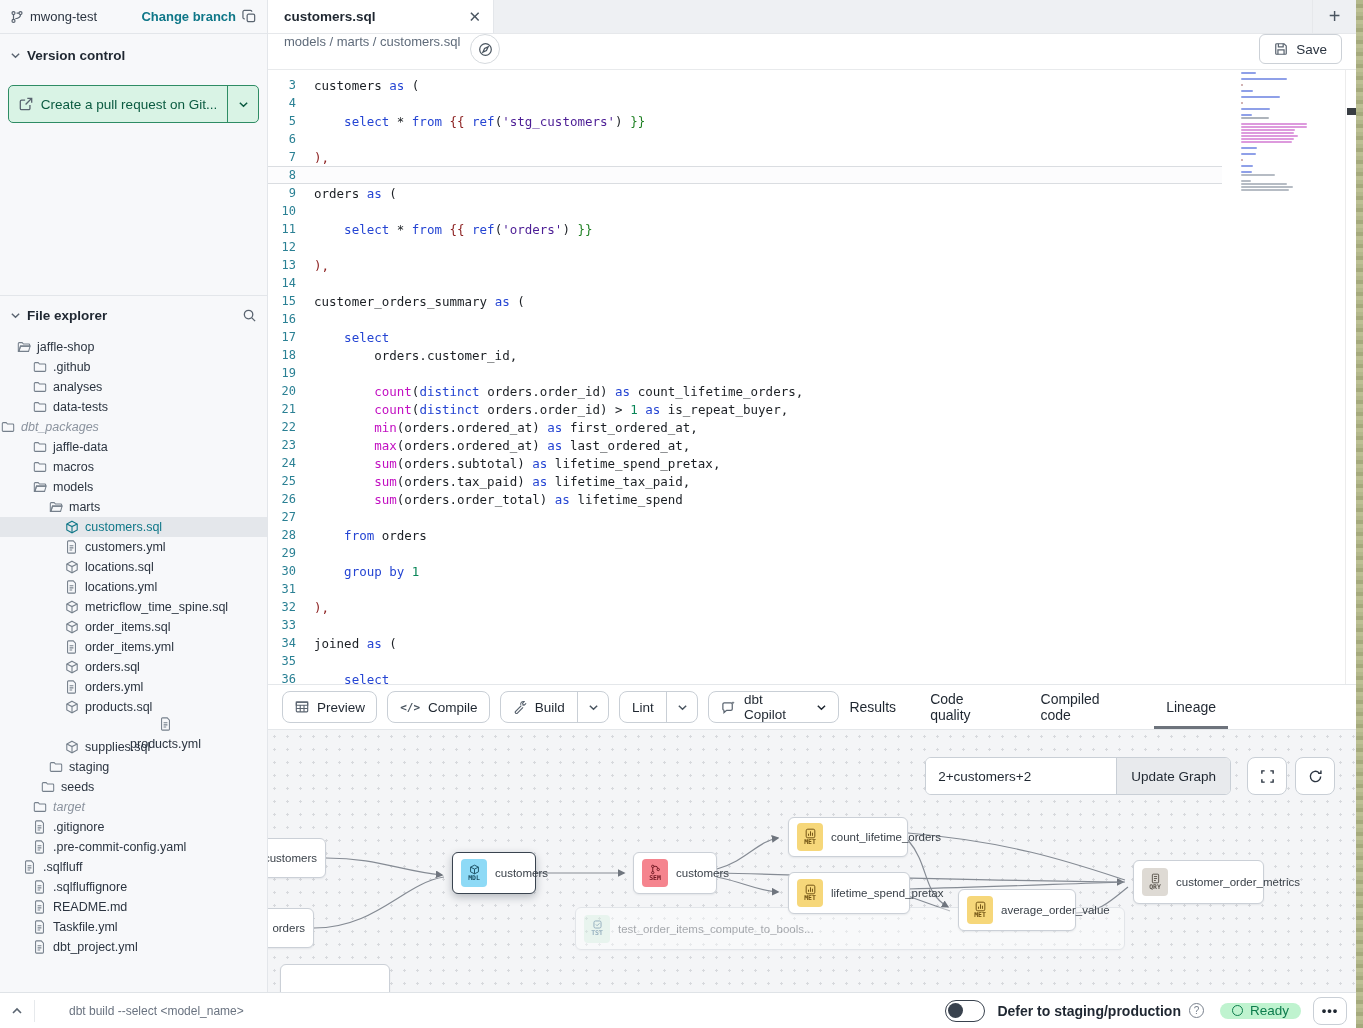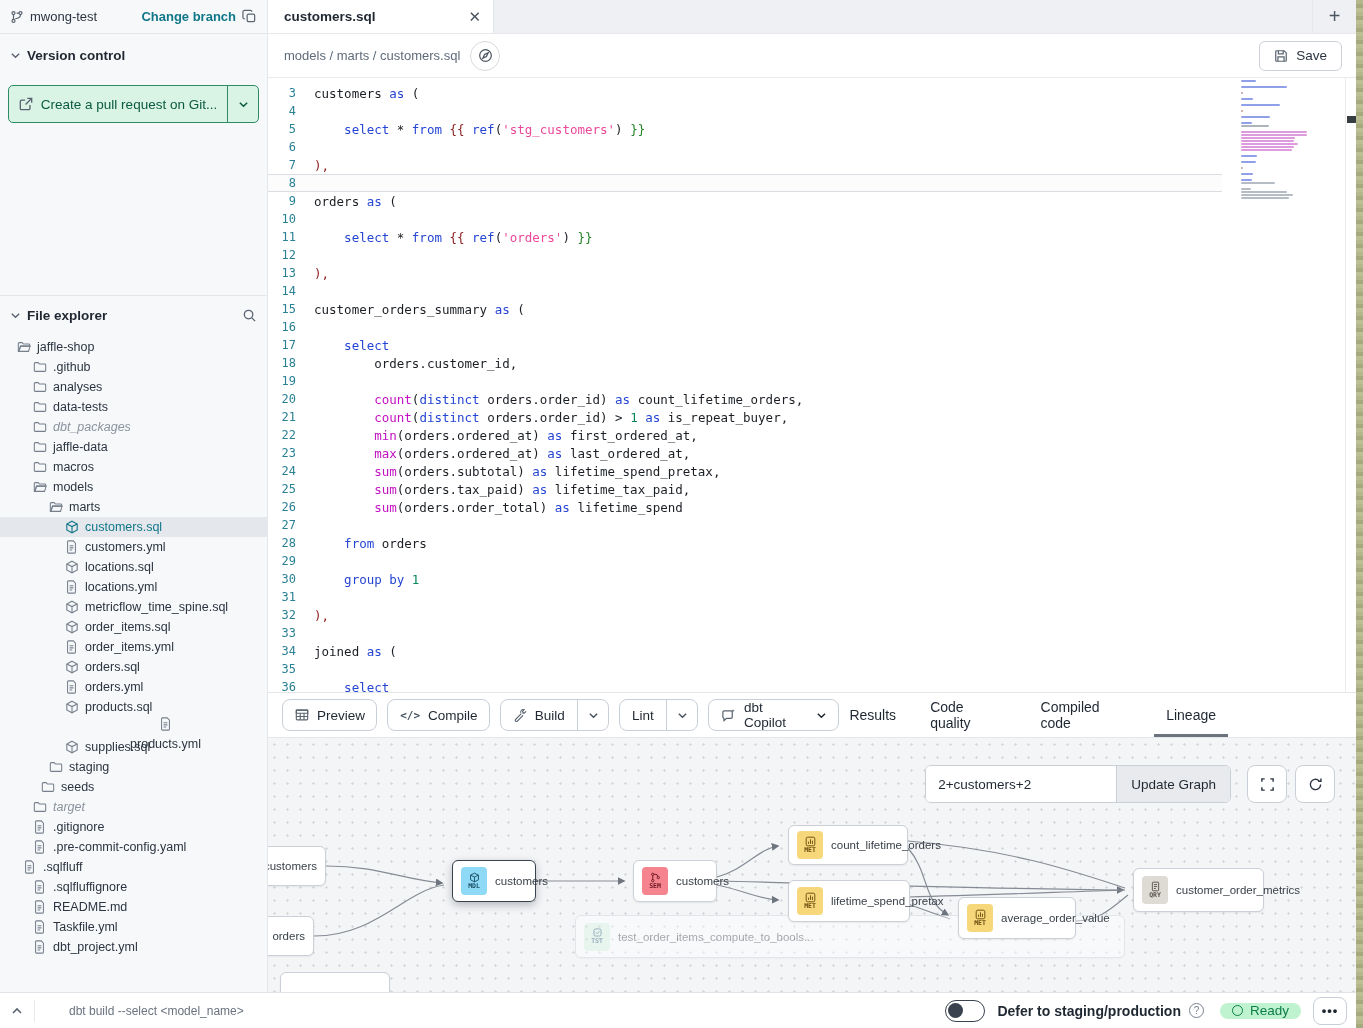--- a/index.html
+++ b/index.html
@@ -52,39 +52,39 @@
   .tabbar { height:34px; background:#eef0f3; display:flex; align-items:stretch; border-bottom:1px solid #e6e8eb; }
   .tab { width:226px; background:#fff; border-right:1px solid #e3e6ea; display:flex; align-items:center;
     padding:0 12px 0 16px; gap:10px; }
   .tab .t-title { font-size:13.5px; font-weight:700; color:#1f2731; flex:1; }
   .tab .close { font-size:15px; color:#4a5560; cursor:pointer; line-height:1; }
   .tabbar .spacer { flex:1; }
   .tabbar .plus { width:44px; display:flex; align-items:center; justify-content:center;
     font-size:20px; color:#4a5560; cursor:pointer; border-left:1px solid #e6e8eb; }
 
   
-  .crumbbar { height:44px; background:#fff; border-bottom:1px solid #e8eaec; display:flex; align-items:center;
+  .crumbbar { height:36px; background:#fff; border-bottom:1px solid #e8eaec; display:flex; 
     padding:0 14px 0 16px; gap:10px; }
   .crumb { font-size:13px; color:#5f6b7a; }
   .compass-btn { width:30px; height:30px; border:1px solid #d6dade; border-radius:15px; background:#fff;
     display:flex; align-items:center; justify-content:center; cursor:pointer; color:#4a5560; }
   .crumbbar .spacer { flex:1; }
   .save-btn { height:30px; padding:0 14px; border:1px solid #ccd1d7; border-radius:6px; background:#fff;
     display:flex; align-items:center; gap:8px; font-size:13.5px; color:#2b3440; cursor:pointer; }
 
   
   .editor { height:614px; position:relative; background:#fff; overflow:hidden;
     font-family:"DejaVu Sans Mono", monospace; }
   .code-rows { position:absolute; top:6px; left:0; width:954px; }
   .cl { height:18px; display:flex; align-items:center; }
   .cl .ln { width:46px; text-align:right; padding-right:18px; font-size:12px; color:#2a8094; flex:none; }
   .cl .ct { font-size:12.5px; white-space:pre; }
   .cl.active { background:#fcfcfd; box-shadow:inset 0 1px 0 #dadde1, inset 0 -1px 0 #dadde1; }
   .t-p { color:#1b1f24; } .t-k { color:#2545d3; } .t-f { color:#c210c2; }
-  .t-s { color:#ec4899; } .t-j { color:#8d2222; } .t-g { color:#1e8022; } .t-n { color:#098658; }
+  .t-s { color:#4c1d95; } .t-j { color:#8d2222; } .t-g { color:#1e8022; } .t-n { color:#098658; }
   .minimap { position:absolute; top:2px; left:969px; width:76px; height:120px; overflow:hidden; }
   .mm-line { height:2px; margin:0 0 1px 4px; border-radius:1px; }
   .vscroll { position:absolute; top:0; right:0; width:11px; height:100%; border-left:1px solid #ececec; background:#fff; }
   .vscroll .thumb { position:absolute; top:38px; left:1px; width:14px; height:7px; background:#383d42; }
 
   
   .toolbar { height:46px; background:#fff; border-top:1px solid #e4e7ea; border-bottom:1px solid #e4e7ea;
     display:flex; align-items:center; padding:0 0 0 14px; }
   .tbtn { height:32px; border:1px solid #c9cfd6; border-radius:8px; background:#fff; display:flex;
     align-items:stretch; margin-right:10px; cursor:pointer; overflow:hidden; }
@@ -238,21 +238,21 @@
               <span>analyses</span>
             </div>
             <div class="frow" style="padding-left: 32px;">
               <span class="icon">
                 <svg width="14" height="14" viewBox="0 0 16 16" fill="none" stroke="currentColor" stroke-width="1.2">
                   <path d="M1.5 4a1 1 0 0 1 1-1h3.4l1.5 1.6h6.1a1 1 0 0 1 1 1V12a1 1 0 0 1-1 1h-11a1 1 0 0 1-1-1z"></path>
                 </svg>
               </span>
               <span>data-tests</span>
             </div>
-            <div class="frow muted" style="padding-left: 32px;">
+            <div class="frow muted" style="">
               <span class="icon">
                 <svg width="14" height="14" viewBox="0 0 16 16" fill="none" stroke="currentColor" stroke-width="1.2">
                   <path d="M1.5 4a1 1 0 0 1 1-1h3.4l1.5 1.6h6.1a1 1 0 0 1 1 1V12a1 1 0 0 1-1 1h-11a1 1 0 0 1-1-1z"></path>
                 </svg>
               </span>
               <span>dbt_packages</span>
             </div>
             <div class="frow" style="padding-left: 32px;">
               <span class="icon">
                 <svg width="14" height="14" viewBox="0 0 16 16" fill="none" stroke="currentColor" stroke-width="1.2">

